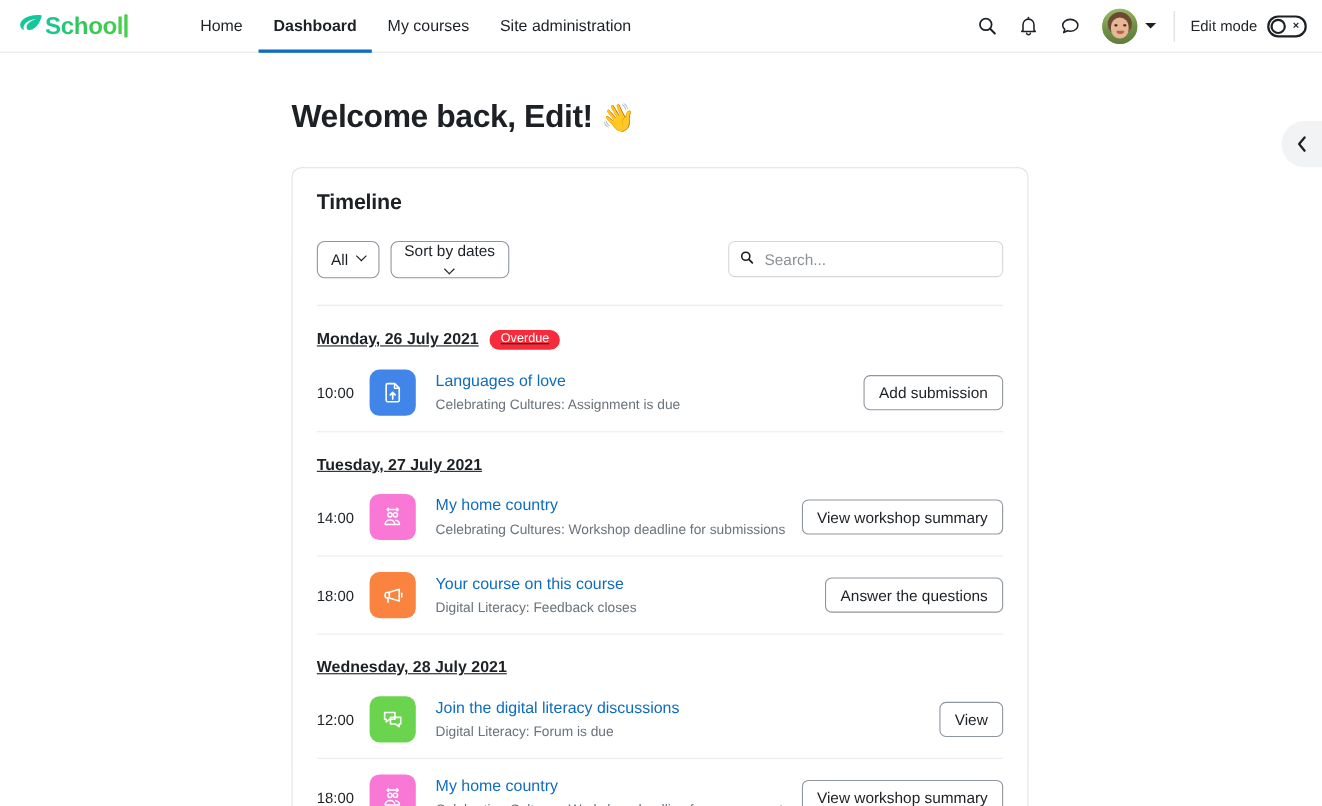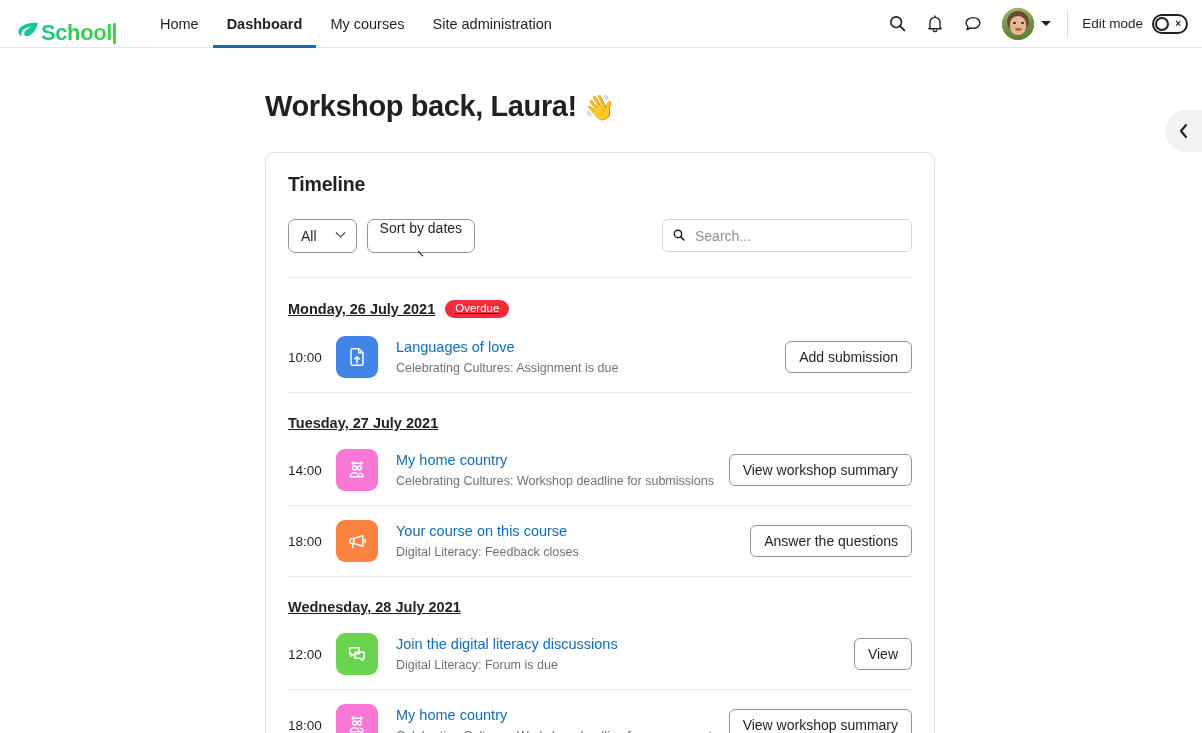--- a/index.html
+++ b/index.html
@@ -18,23 +18,23 @@
     position: relative;
     height: 48px;
     display: flex;
     align-items: center;
     padding: 0 14px 0 16px;
     background: #fff;
     border-bottom: 1px solid #e6e9ec;
   }
   .brand {
     display: flex;
-    align-items: flex-end;
+    align-items: center;
     height: 41px;
-    margin-right: 30px;
+    margin-right: 52px;
     text-decoration: none;
     user-select: none;
   }
   .brand-leaf { display: block; margin-right: 1px; }
   .brand-word {
     font-size: 22px;
     font-weight: 700;
     letter-spacing: -0.4px;
     background: linear-gradient(90deg, #14c79a 0%, #34c759 45%, #46cf4c 100%);
     -webkit-background-clip: text;
@@ -222,21 +222,21 @@
   .controls {
     display: flex;
     align-items: center;
     margin-top: 23px;
     padding-bottom: 24px;
     border-bottom: 1px solid #e7eaec;
   }
   .pill {
     display: inline-flex;
     align-items: center;
-    gap: 20px;
+    gap: 8px;
     height: 34px;
     padding: 0 12px;
     border: 1px solid #8f959e;
     border-radius: 7px;
     background: #fff;
     font-size: 14px;
     color: #1d2125;
     cursor: pointer;
     font-family: inherit;
     white-space: nowrap;
@@ -425,21 +425,21 @@
 
   <button class="drawer-toggle" aria-label="Open drawer">
     <svg width="11" height="16" viewBox="0 0 11 16" fill="none">
       <path d="M8 2L3 8l5 6" stroke="#1d2125" stroke-width="2.1" stroke-linecap="round" stroke-linejoin="round"></path>
     </svg>
   </button>
 
   <div class="page-inner">
 
     <h1 class="page-title">
-      <span>Workshop back, Laura!</span>
+      <span>Welcome back, Edit!</span>
       <span class="wave">👋</span>
     </h1>
 
     <section class="card">
 
       <h2 class="card-title">Timeline</h2>
 
       <div class="controls">
 
         <button class="pill">

